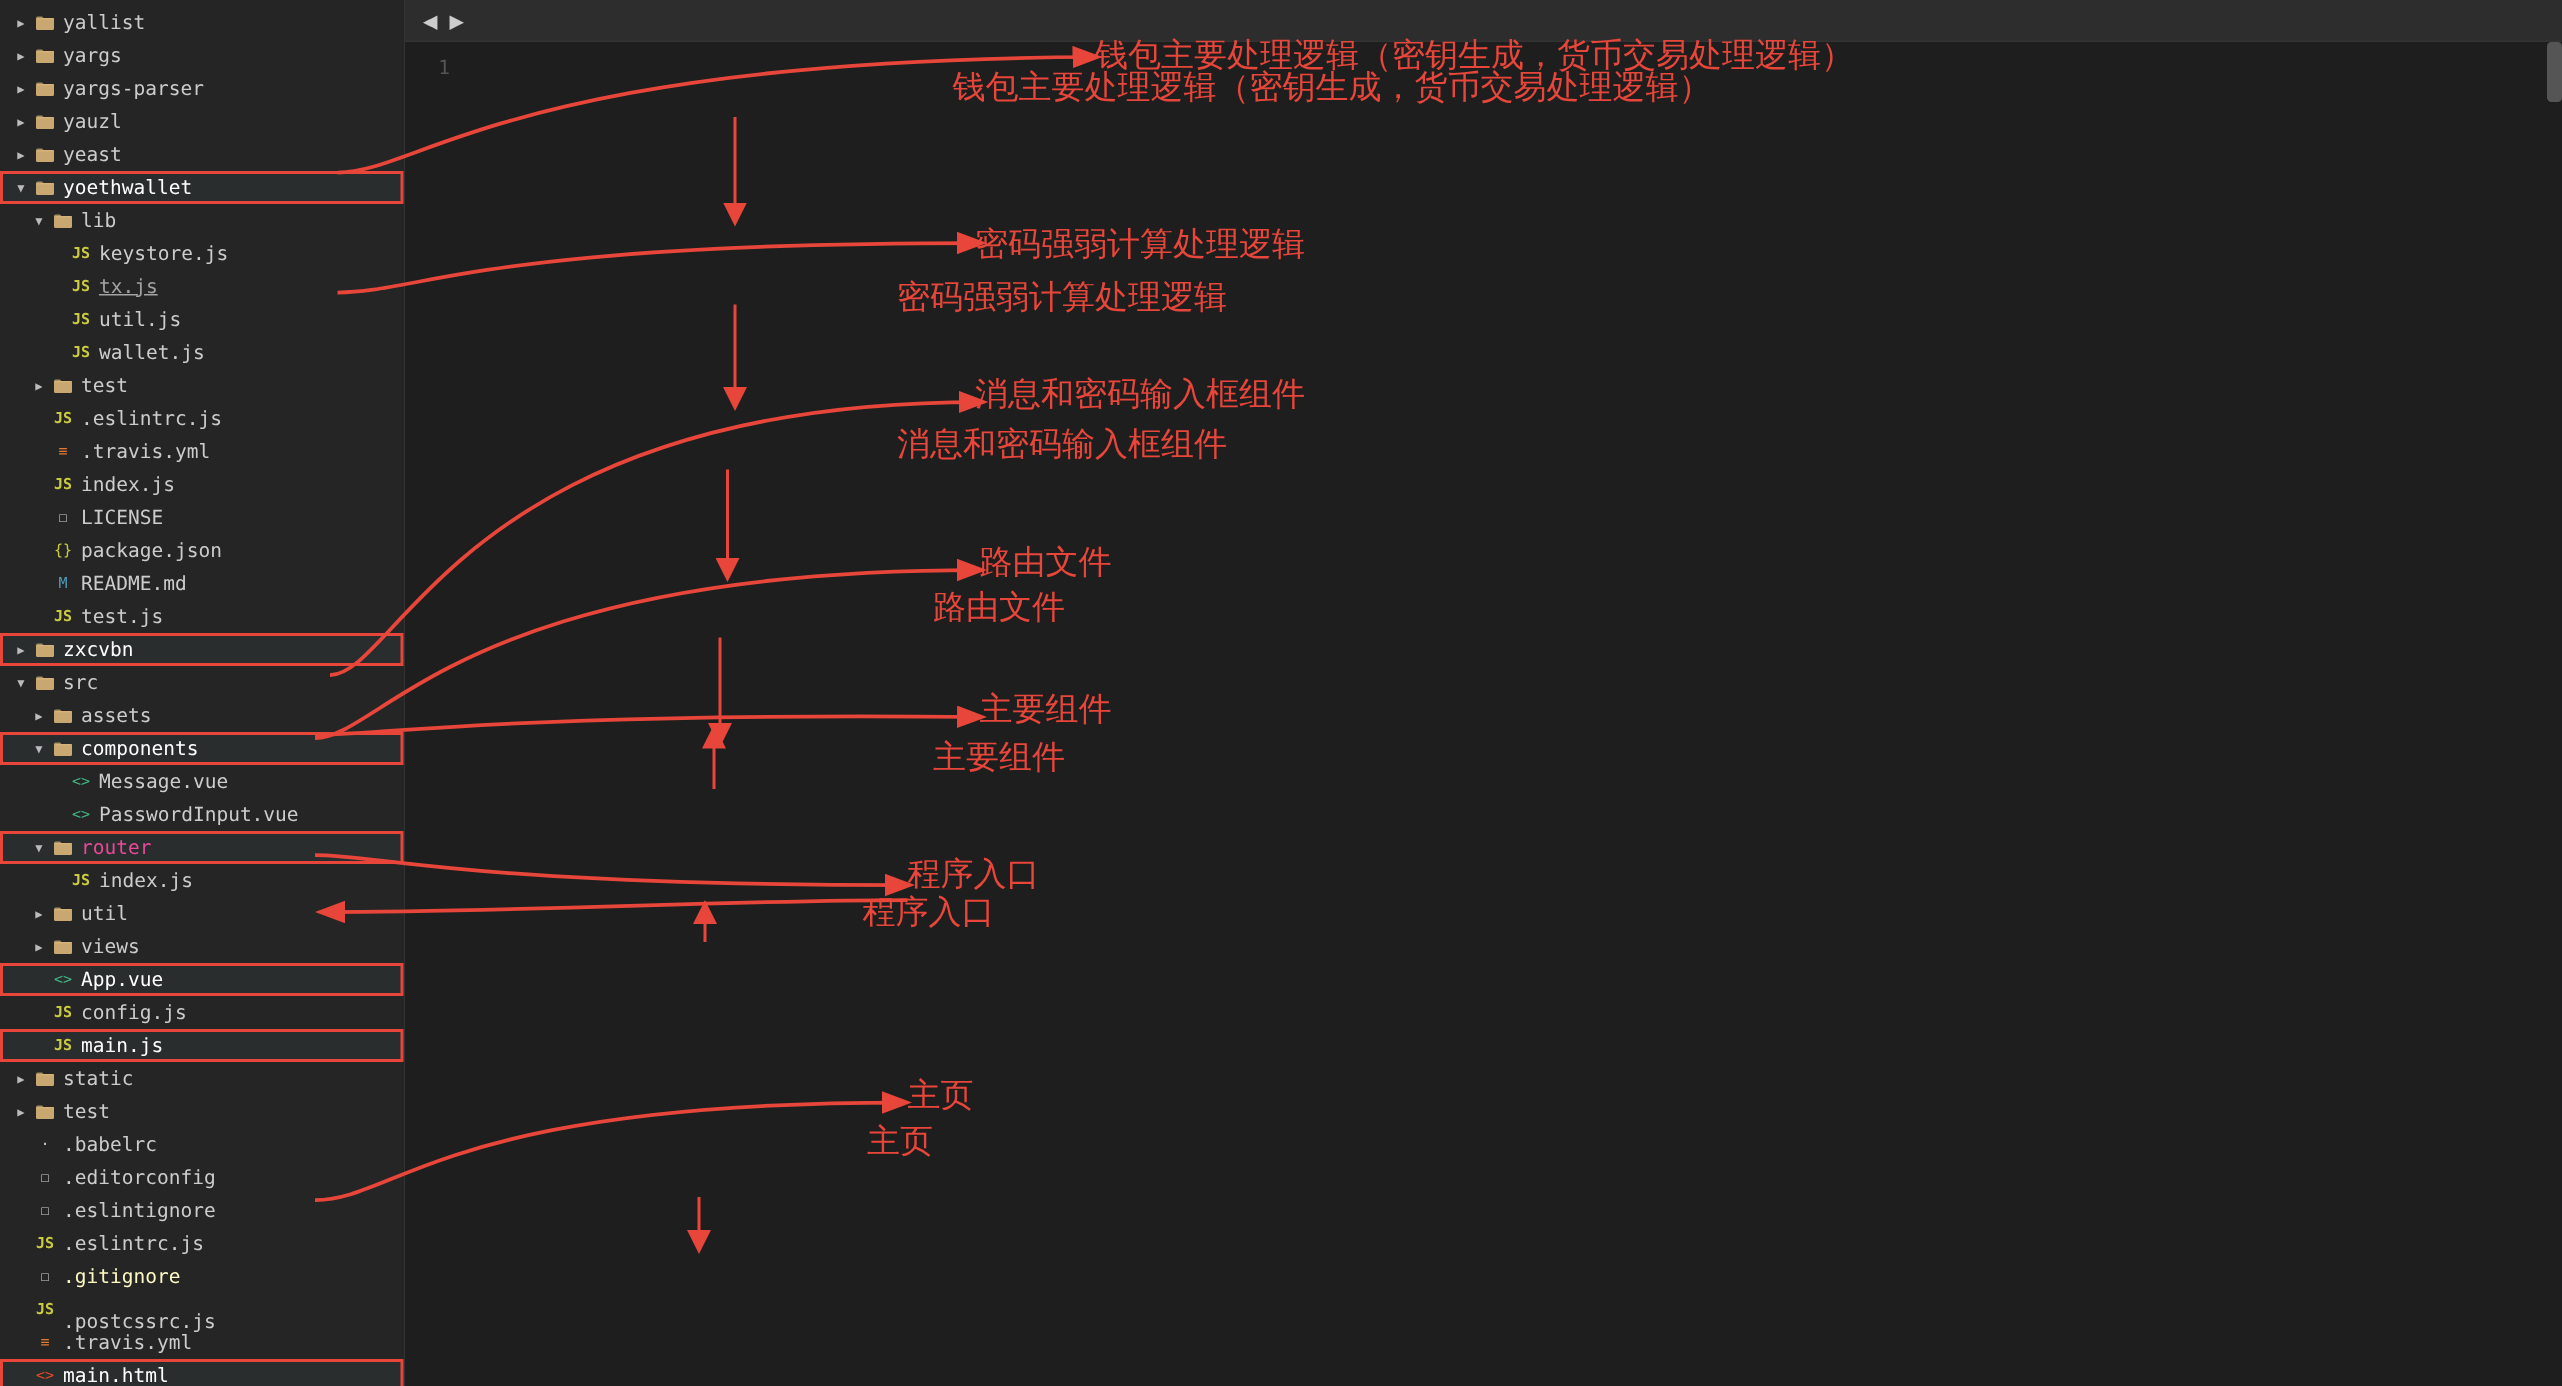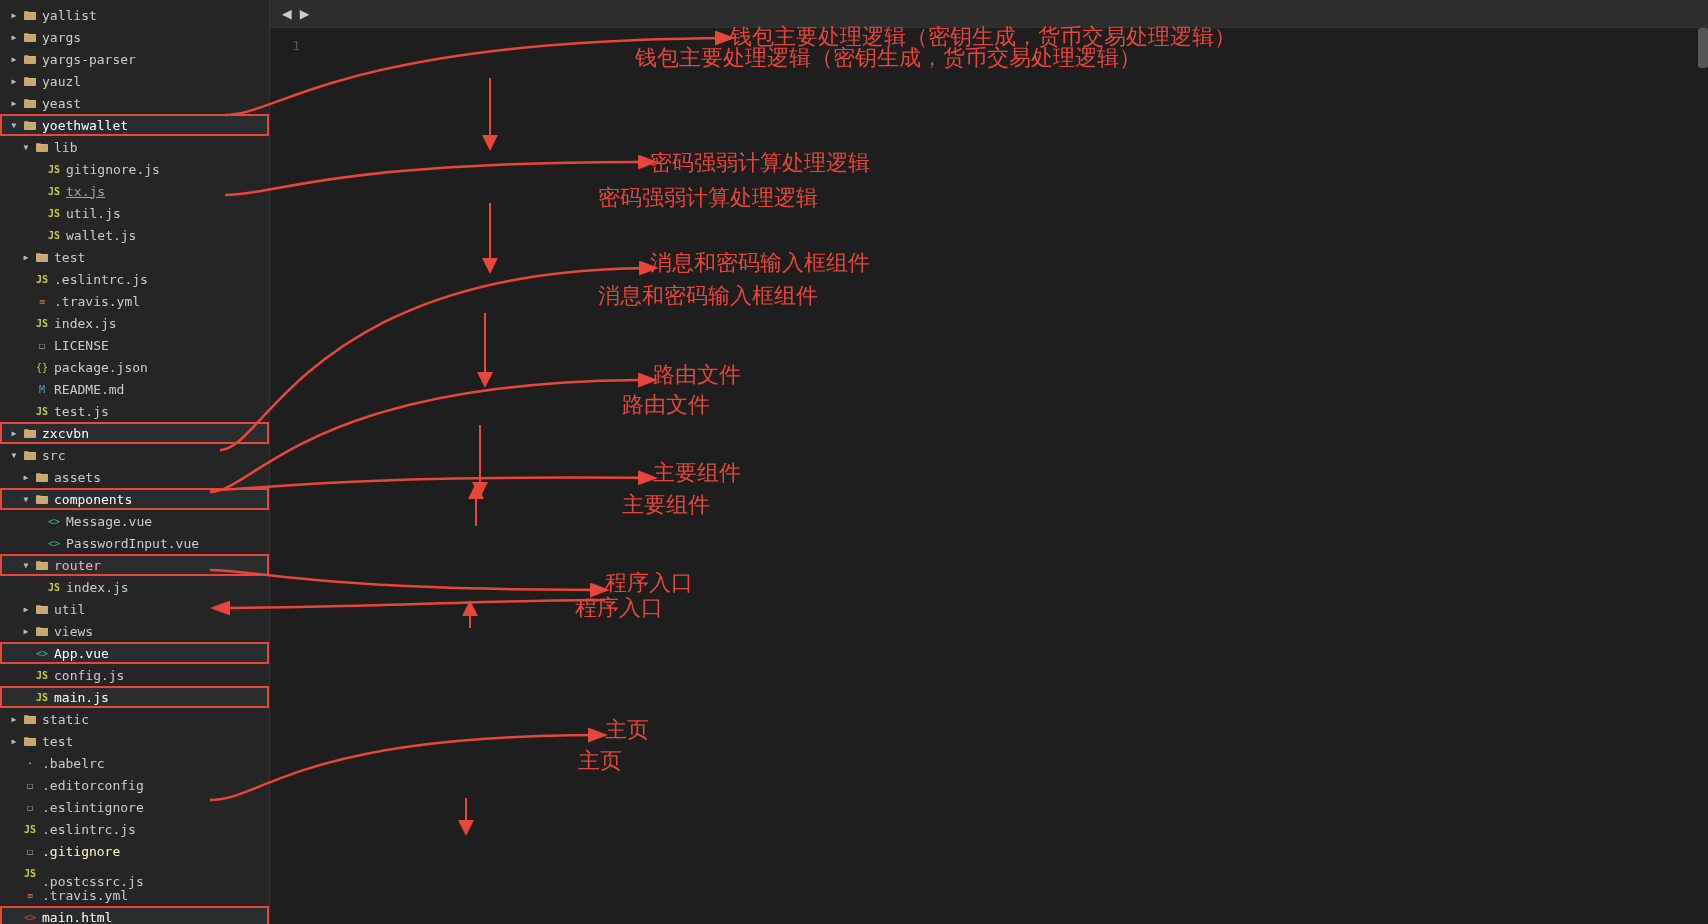--- a/index.html
+++ b/index.html
@@ -203,21 +203,21 @@
     <path d="M1 5 L1 4 Q1 3 2 3 L5 3 L6 4 L13 4 Q13 4 13 5" fill="#dcb67a" opacity="0.7"></path>
   </svg>
       </span>
       <span class="item-label" style="color: rgb(204, 204, 204);">lib</span>
     </div>
     <div class="tree-item" style="padding-left: 30px;">
       <span style="display: inline-flex; align-items: center; justify-content: center; width: 16px; height: 16px; flex-shrink: 0; font-size: 8px; color: rgb(187, 187, 187); visibility: hidden;">▶</span>
       <span style="display: inline-flex; align-items: center; justify-content: center; width: 16px; height: 16px; flex-shrink: 0; margin-right: 4px;">
         <span style="color:#cbcb41;font-size:10px;font-weight:bold;">JS</span>
       </span>
-      <span class="item-label" style="color: rgb(204, 204, 204);">gitignore.js</span>
+      <span class="item-label" style="color: rgb(204, 204, 204);">keystore.js</span>
     </div>
     <div class="tree-item" style="padding-left: 30px;">
       <span style="display: inline-flex; align-items: center; justify-content: center; width: 16px; height: 16px; flex-shrink: 0; font-size: 8px; color: rgb(187, 187, 187); visibility: hidden;">▶</span>
       <span style="display: inline-flex; align-items: center; justify-content: center; width: 16px; height: 16px; flex-shrink: 0; margin-right: 4px;">
         <span style="color:#cbcb41;font-size:10px;font-weight:bold;">JS</span>
       </span>
       <span class="item-label" style="color: #a3a3a3; text-decoration: underline;">tx.js</span>
     </div>
     <div class="tree-item" style="padding-left: 30px;">
       <span style="display: inline-flex; align-items: center; justify-content: center; width: 16px; height: 16px; flex-shrink: 0; font-size: 8px; color: rgb(187, 187, 187); visibility: hidden;">▶</span>
@@ -347,21 +347,21 @@
       <span class="item-label" style="color: rgb(204, 204, 204);">PasswordInput.vue</span>
     </div>
     <div class="tree-item highlighted" style="padding-left: 18px;">
       <span style="display: inline-flex; align-items: center; justify-content: center; width: 16px; height: 16px; flex-shrink: 0; font-size: 8px; color: rgb(187, 187, 187);">▼</span>
       <span style="display: inline-flex; align-items: center; justify-content: center; width: 16px; height: 16px; flex-shrink: 0; margin-right: 4px;">
         <svg width="14" height="14" viewBox="0 0 14 14" fill="none" xmlns="http://www.w3.org/2000/svg">
     <rect x="1" y="4" width="12" height="8" rx="1" fill="#dcb67a" opacity="0.9"></rect>
     <path d="M1 5 L1 4 Q1 3 2 3 L5 3 L6 4 L13 4 Q13 4 13 5" fill="#dcb67a" opacity="0.7"></path>
   </svg>
       </span>
-      <span class="item-label" style="color: #f9a8d4;">router</span>
+      <span class="item-label" style="color: #ec4899;">router</span>
     </div>
     <div class="tree-item" style="padding-left: 30px;">
       <span style="display: inline-flex; align-items: center; justify-content: center; width: 16px; height: 16px; flex-shrink: 0; font-size: 8px; color: rgb(187, 187, 187); visibility: hidden;">▶</span>
       <span style="display: inline-flex; align-items: center; justify-content: center; width: 16px; height: 16px; flex-shrink: 0; margin-right: 4px;">
         <span style="color:#cbcb41;font-size:10px;font-weight:bold;">JS</span>
       </span>
       <span class="item-label" style="color: rgb(204, 204, 204);">index.js</span>
     </div>
     <div class="tree-item" style="padding-left: 18px;">
       <span style="display: inline-flex; align-items: center; justify-content: center; width: 16px; height: 16px; flex-shrink: 0; font-size: 8px; color: rgb(187, 187, 187);">▶</span>

